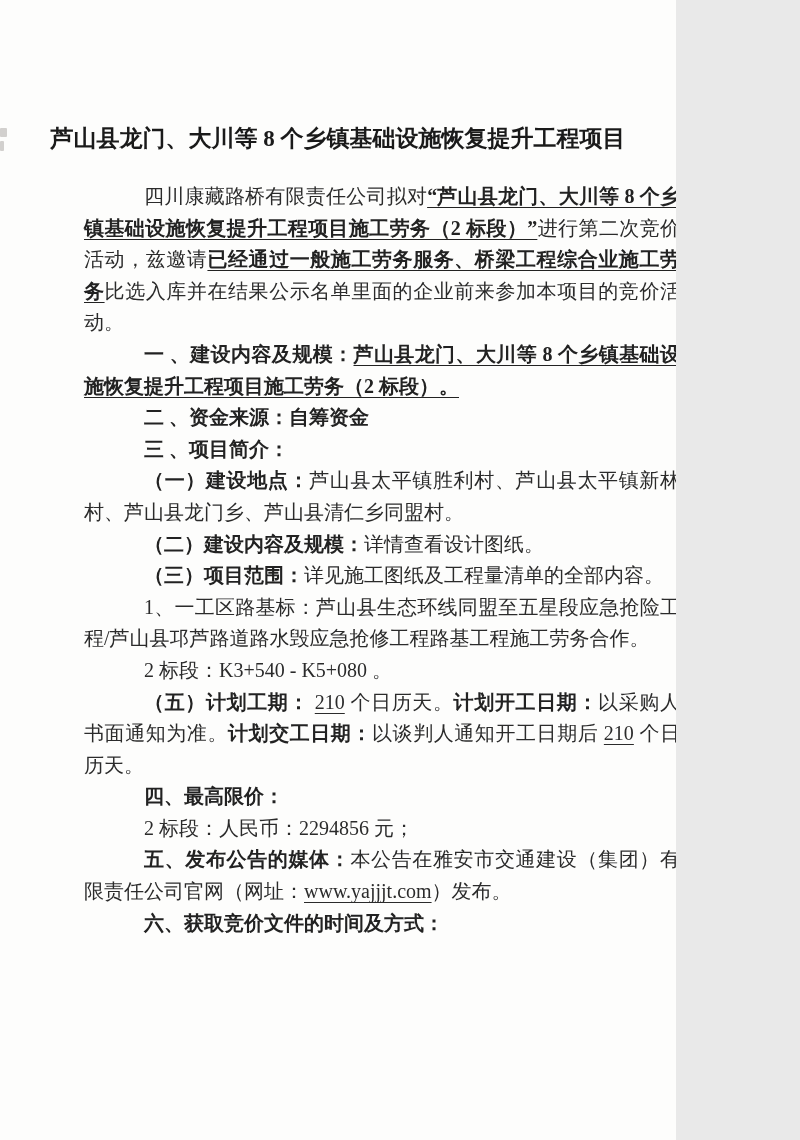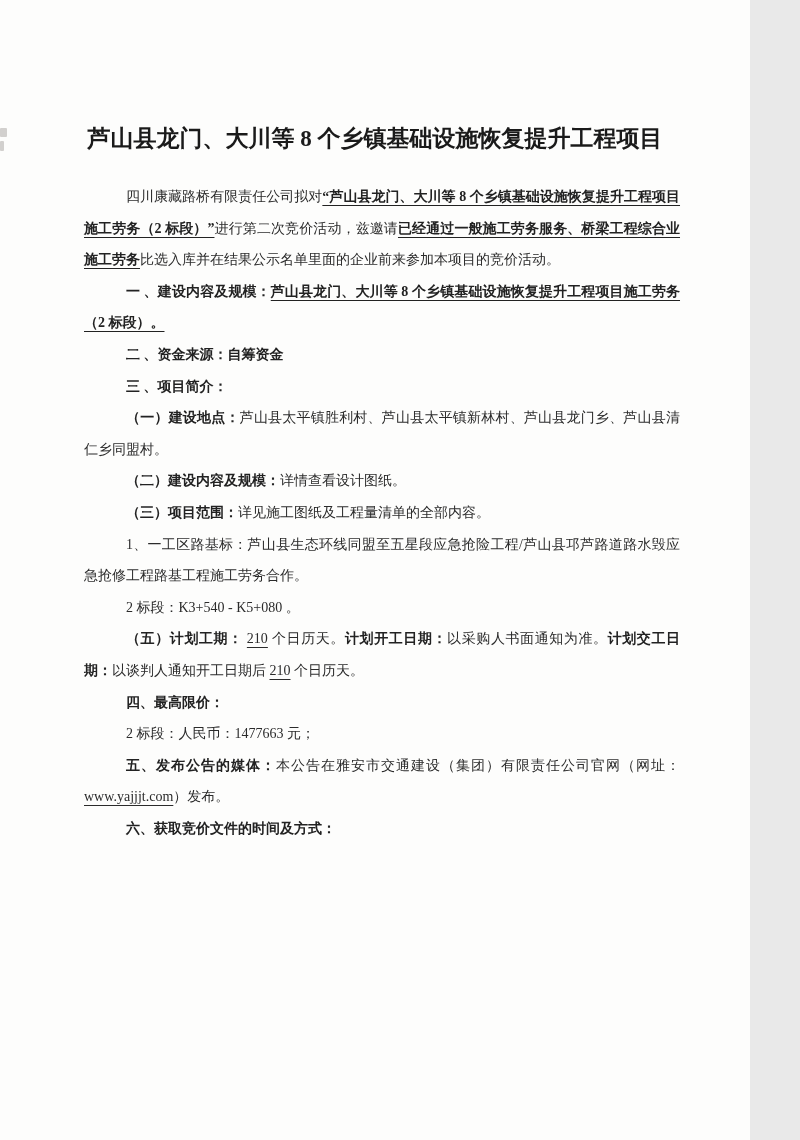--- a/index.html
+++ b/index.html
@@ -3,21 +3,21 @@
 <meta charset="utf-8">
 <style>
   html,body{margin:0;padding:0;}
   body{
     width:800px;height:1140px;
     background:#e9e9e9;
     font-family:"Liberation Serif","DejaVu Serif",serif;
   }
   .page{
     position:relative;
-    width:750px;height:1140px;
+    width:676px;height:1140px;
     background:#fdfdfc;
     overflow:hidden;
     color:#2b2b2b;
   }
   
   .edge-mark{
     position:absolute;left:0;background:#aeaca8;opacity:.55;border-radius:1px;
   }
   .edge-mark.m1{top:128px;width:7px;height:9px;}
   .edge-mark.m2{top:141px;width:4px;height:10px;}
@@ -31,21 +31,21 @@
     font-size:23px;
     line-height:28px;
     font-weight:700;
     letter-spacing:0px;
   }
   .title-line.second{margin-top:37px;}
 
   .doc-body{
     margin:28px auto 0 84px;
     width:596px;
-    font-size:14px;
+    font-size:20px;
     line-height:31.6px;
     text-align:justify;
   }
   .p{
     margin:0;
     text-indent:3em;
   }
   .b{font-weight:700;color:#222;}
   .u{text-decoration:underline;text-underline-offset:4px;text-decoration-thickness:1px;}
 </style>
@@ -79,21 +79,21 @@
 
 
     <p class="p"><span>1、一工区路基标：芦山县生态环线同盟至五星段应急抢险工程/芦山县邛芦路道路水毁应急抢修工程路基工程施工劳务合作。</span></p>
 
     <p class="p"><span>2 标段：K3+540 - K5+080 。</span></p>
 
     <p class="p"><span class="b">（五）计划工期： </span><span class="u">210</span><span> 个日历天。</span><span class="b">计划开工日期：</span><span>以采购人书面通知为准。</span><span class="b">计划交工日期：</span><span>以谈判人通知开工日期后 </span><span class="u">210</span><span> 个日历天。</span></p>
 
     <p class="p"><span class="b">四、最高限价：</span></p>
 
-    <p class="p"><span>2 标段：人民币：1477663 元；</span></p>
+    <p class="p"><span>2 标段：人民币：2294856 元；</span></p>
 
 
     <p class="p"><span class="b">五、发布公告的媒体：</span><span>本公告在雅安市交通建设（集团）有限责任公司官网（网址：</span><span class="u">www.yajjjt.com</span><span>）发布。</span></p>
 
     <p class="p"><span class="b">六、获取竞价文件的时间及方式：</span></p>
 
   </div>
 </div>
 
 </body></html>

